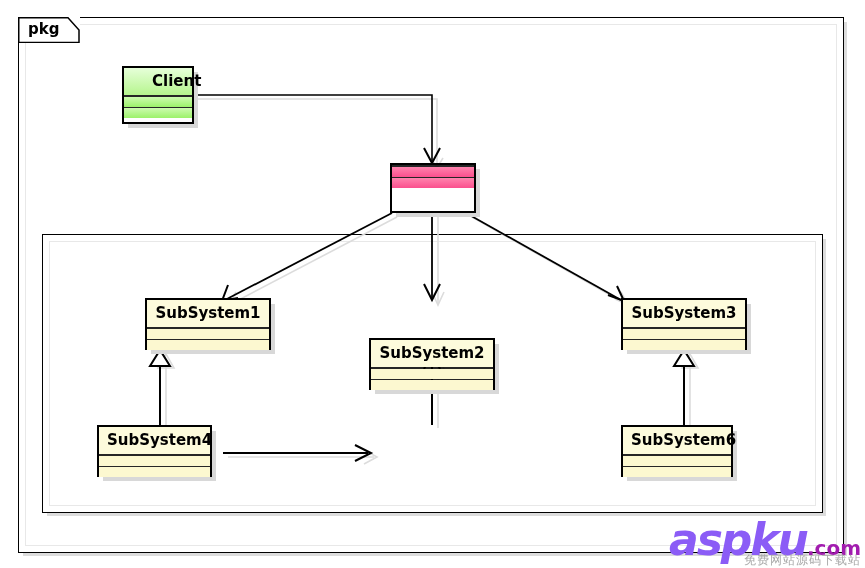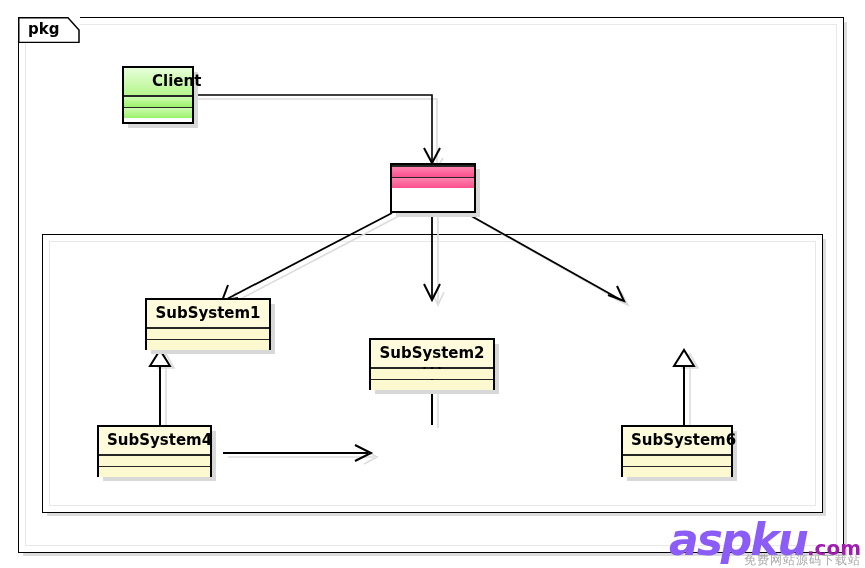--- a/index.html
+++ b/index.html
@@ -279,20 +279,27 @@
   </div>
 
   <div class="uml-class c-yellow" style="left:369px; top:298px; width:126px; height:52px;margin-top:40px;">
     <div class="uml-name">SubSystem2</div>
     <div class="uml-sep"></div>
     <div class="uml-compartment"></div>
     <div class="uml-sep"></div>
     <div class="uml-compartment"></div>
   </div>
 
+  <div class="uml-class c-yellow" style="left:621px; top:298px; width:126px; height:52px;">
+    <div class="uml-name">SubSystem3</div>
+    <div class="uml-sep"></div>
+    <div class="uml-compartment"></div>
+    <div class="uml-sep"></div>
+    <div class="uml-compartment"></div>
+  </div>
 
   <div class="uml-class c-yellow" style="left:97px; top:425px; width:115px; height:52px;">
     <div class="uml-name">SubSystem4</div>
     <div class="uml-sep"></div>
     <div class="uml-compartment"></div>
     <div class="uml-sep"></div>
     <div class="uml-compartment"></div>
   </div>
 
 

